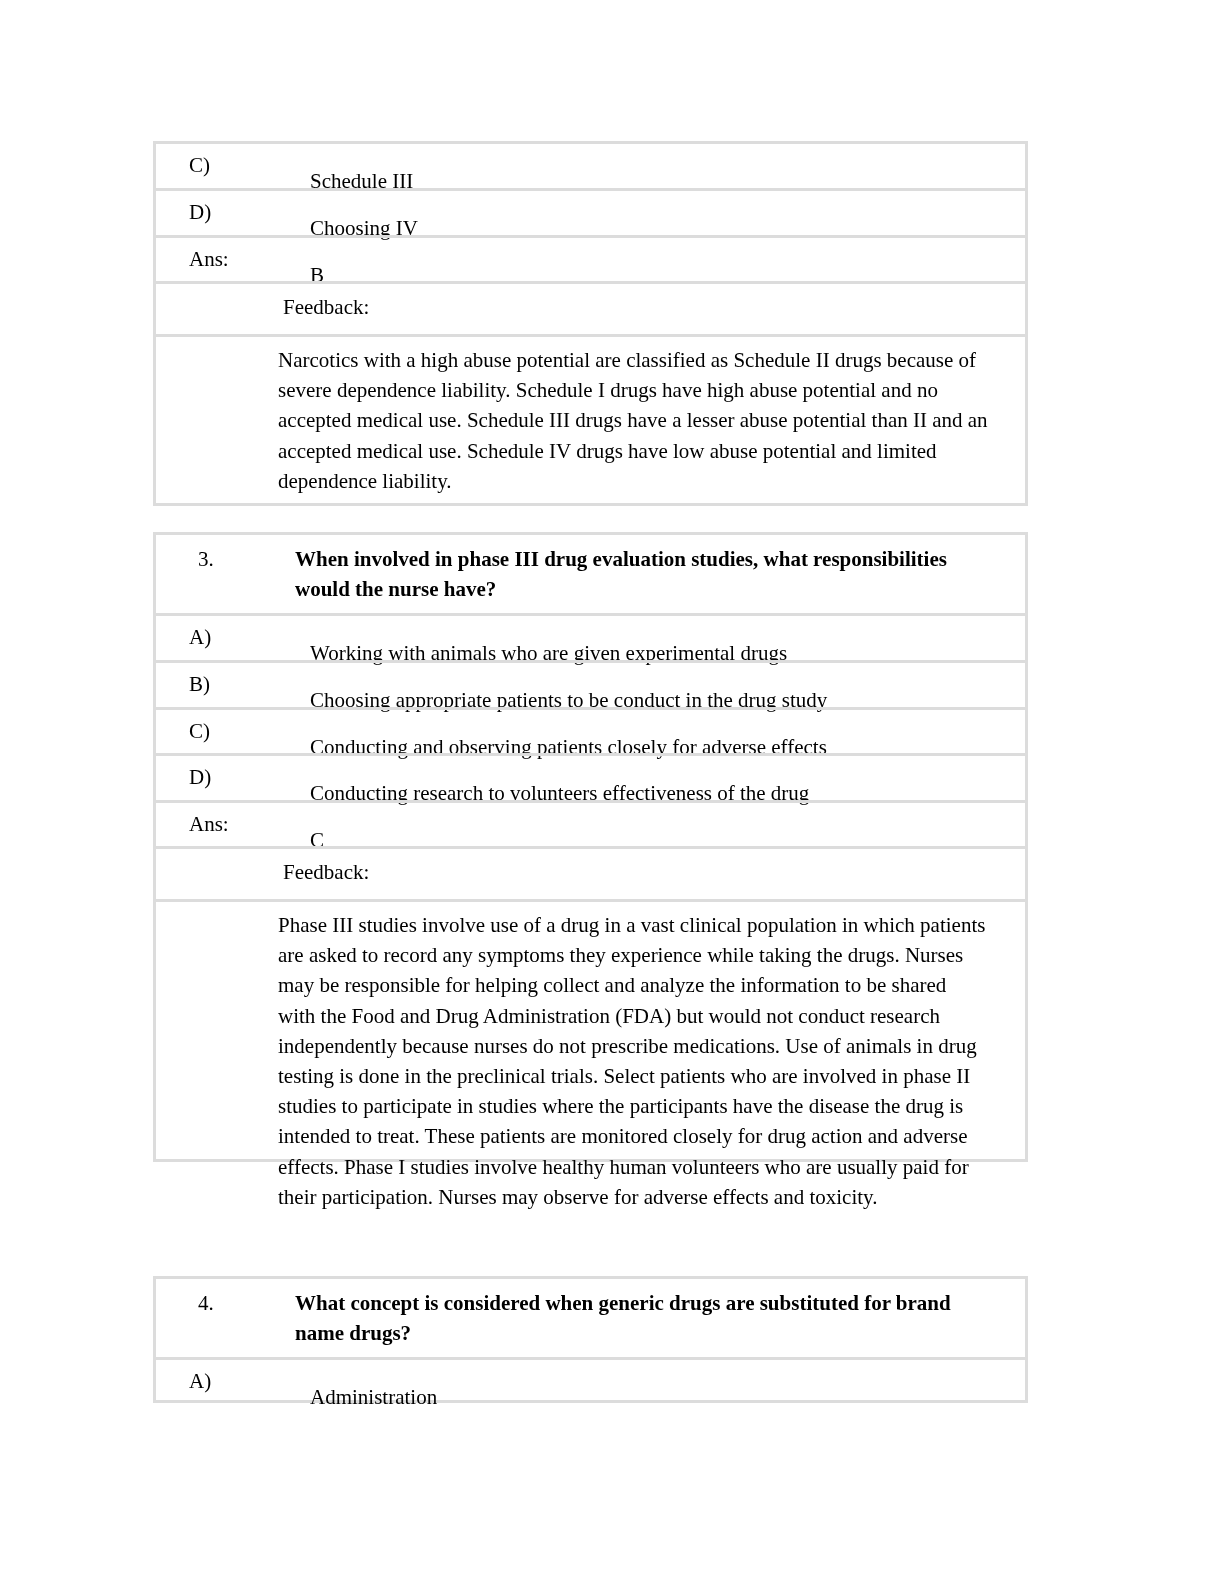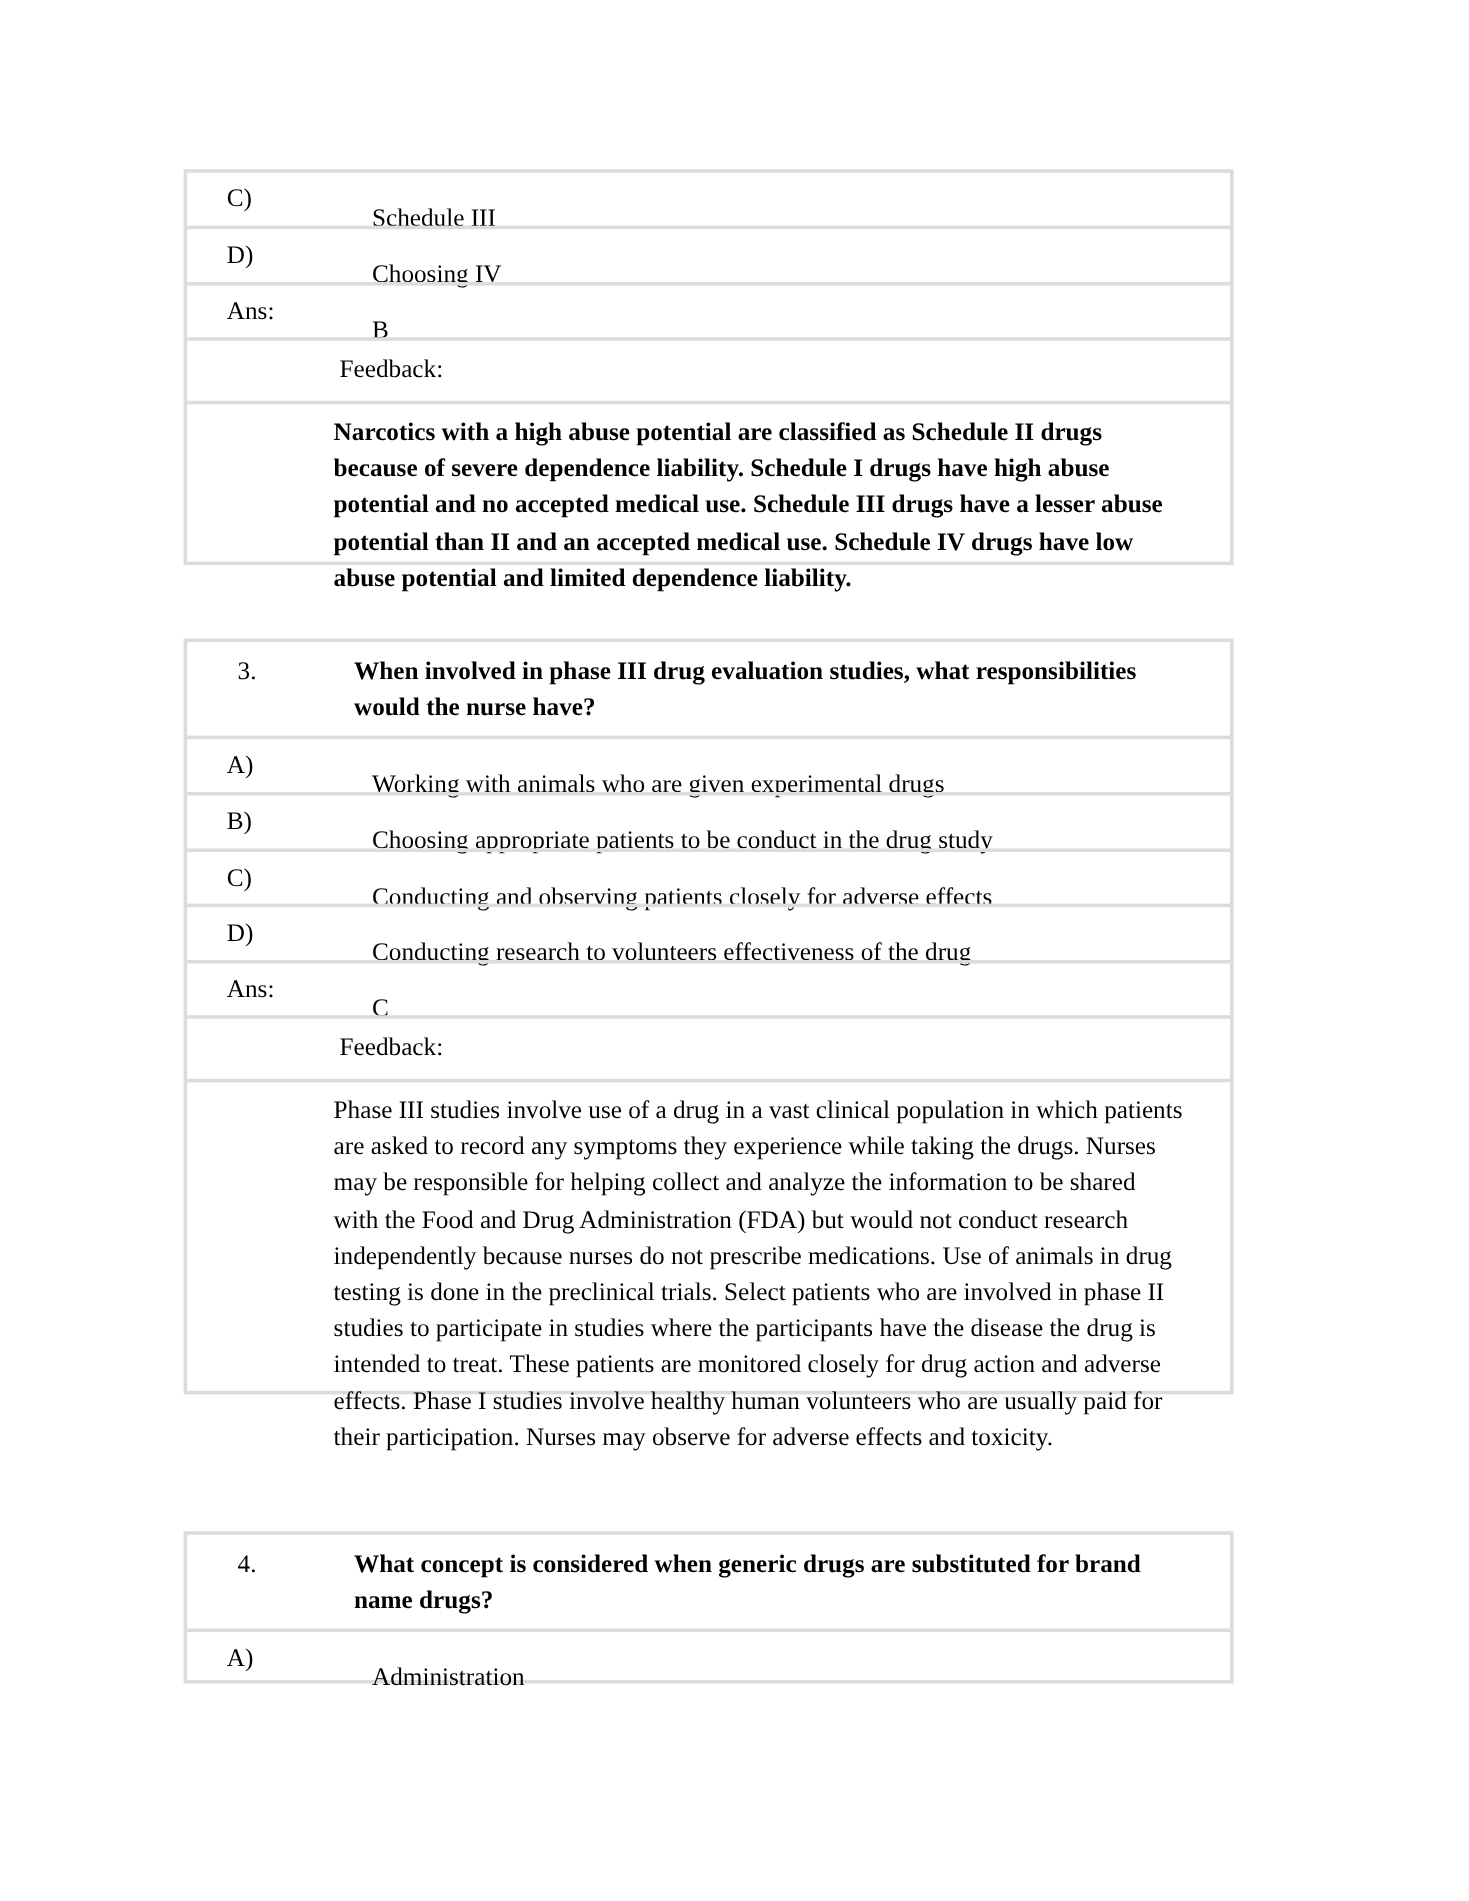--- a/index.html
+++ b/index.html
@@ -27,21 +27,21 @@
     <span class="lbl">D)</span>
     <span class="val">Choosing IV</span>
   </div>
   <div class="row" style="height:46px;">
     <span class="lbl">Ans:</span>
     <span class="val">B</span>
   </div>
   <div class="row" style="height:53px;">
     <span class="fbl">Feedback:</span>
   </div>
-  <div class="row" style="height:134px;font-weight:bold;">
+  <div class="row" style="height:169px;">
     <div class="para">Narcotics with a high abuse potential are classified as Schedule II drugs because of severe dependence liability. Schedule I drugs have high abuse potential and no accepted medical use. Schedule III drugs have a lesser abuse potential than II and an accepted medical use. Schedule IV drugs have low abuse potential and limited dependence liability.</div>
   </div>
 </div>
 
 <div class="qtable" style="top:532px;">
   <div class="row" style="height:78px;">
     <span class="num" style="line-height:30px; top:9px;">3.</span>
     <div class="qtext">When involved in phase III drug evaluation studies, what responsibilities would the nurse have?</div>
   </div>
   <div class="row" style="height:47px;">

